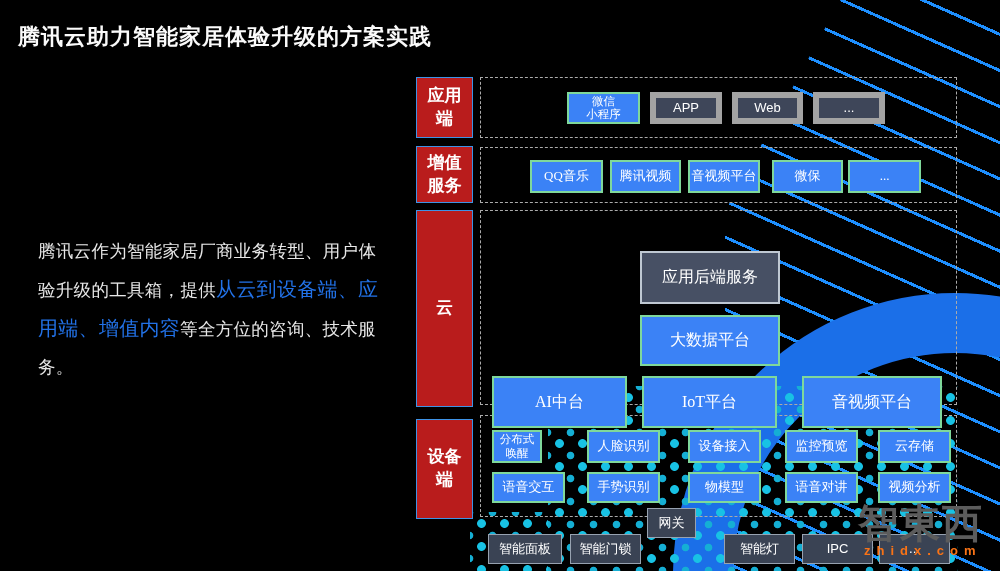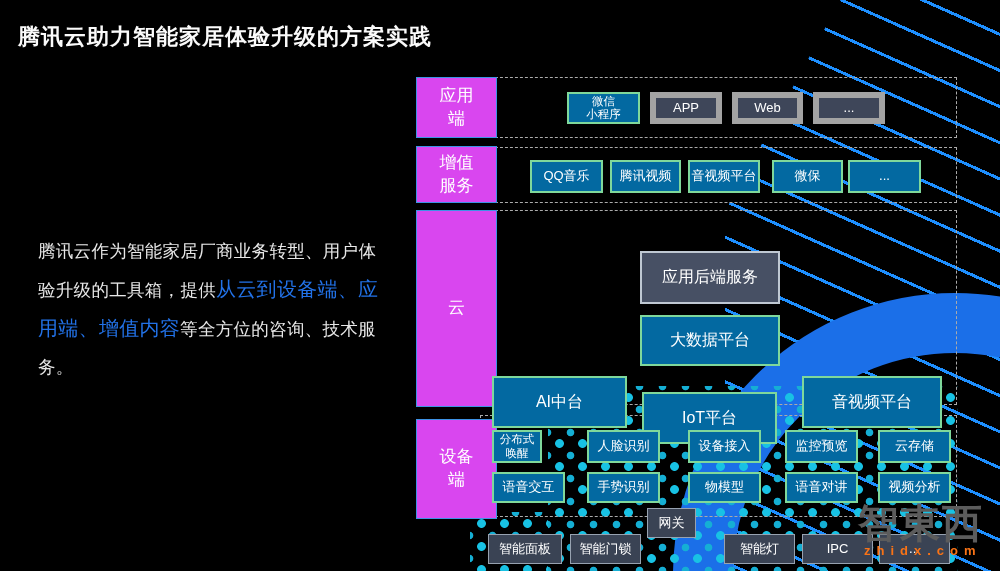--- a/index.html
+++ b/index.html
@@ -31,35 +31,35 @@
     position:absolute;left:18px;top:22px;z-index:5;
     font-size:22px;font-weight:bold;letter-spacing:1px;color:#FAFAFA;
   }
   .desc{
     position:absolute;left:38px;top:214px;width:352px;z-index:5;
     font-size:17.5px;line-height:38px;letter-spacing:0.3px;color:#E8E8E8;
   }
   .desc .hl{color:#2272E8;font-size:20px;}
 
   .layer-label{
-    position:absolute;left:416px;width:81px;z-index:4;
-    background:#d946ef;border:1px solid #3E93E6;box-sizing:border-box;
+    position:absolute;left:416px;width:57px;z-index:4;
+    background:#b91c1c;border:1px solid #3E93E6;box-sizing:border-box;
     display:flex;align-items:center;justify-content:center;text-align:center;
-    font-size:17px;font-weight:normal;line-height:1.35;white-space:pre-line;color:#fff;
+    font-size:17px;font-weight:bold;line-height:1.35;white-space:pre-line;color:#fff;
   }
   .layer-box{
     position:absolute;left:480px;width:477px;z-index:3;
     border:1.5px dashed #ABABAB;box-sizing:border-box;background:transparent;
   }
   .abox{
     position:absolute;z-index:4;box-sizing:border-box;
     display:flex;align-items:center;justify-content:center;text-align:center;
     font-size:13px;line-height:1.15;white-space:pre-line;color:#fff;
   }
-  .g{background:#0369a1;border:2px solid #7FD89B;}
+  .g{background:#3b82f6;border:2px solid #7FD89B;font-family:Liberation Serif, serif;}
   .d{background:#3E4659;border:6px solid #a3a3a3;}
   .backend{background:#475064;border:2px solid #BFC8D2;}
   .t{background:#3A4354;border:1.5px solid #97A2B0;}
   .cloudtxt{font-size:16px;margin-top:32px;}
   .small{font-size:11.5px;}
   .watermark-logo{
     position:absolute;left:858px;top:496px;z-index:6;
     font-size:40px;font-weight:bold;letter-spacing:2px;color:#5C5C5C;
   }
   .watermark-site{
@@ -101,21 +101,21 @@
 
   <div class="abox g" style="left:530px;top:160px;width:73px;height:33px;">QQ音乐</div>
   <div class="abox g" style="left:610px;top:160px;width:71px;height:33px;">腾讯视频</div>
   <div class="abox g" style="left:688px;top:160px;width:72px;height:33px;">音视频平台</div>
   <div class="abox g" style="left:772px;top:160px;width:71px;height:33px;">微保</div>
   <div class="abox g" style="left:848px;top:160px;width:73px;height:33px;">...</div>
 
   <div class="abox backend cloudtxt" style="left:640px;top:219px;width:140px;height:53px;">应用后端服务</div>
   <div class="abox g cloudtxt" style="left:640px;top:283px;width:140px;height:51px;">大数据平台</div>
   <div class="abox g cloudtxt" style="left:492px;top:344px;width:135px;height:52px;">AI中台</div>
-  <div class="abox g cloudtxt" style="left:642px;top:360px;width:135px;height:52px;">IoT平台</div>
+  <div class="abox g cloudtxt" style="left:642px;top:344px;width:135px;height:52px;">IoT平台</div>
   <div class="abox g cloudtxt" style="left:802px;top:344px;width:140px;height:52px;">音视频平台</div>
 
   <div class="abox g small" style="left:492px;top:430px;width:50px;height:33px;">分布式
 唤醒</div>
   <div class="abox g" style="left:587px;top:430px;width:73px;height:33px;">人脸识别</div>
   <div class="abox g" style="left:688px;top:430px;width:73px;height:33px;">设备接入</div>
   <div class="abox g" style="left:785px;top:430px;width:73px;height:33px;">监控预览</div>
   <div class="abox g" style="left:878px;top:430px;width:73px;height:33px;">云存储</div>
 
   <div class="abox g" style="left:492px;top:472px;width:73px;height:31px;">语音交互</div>

